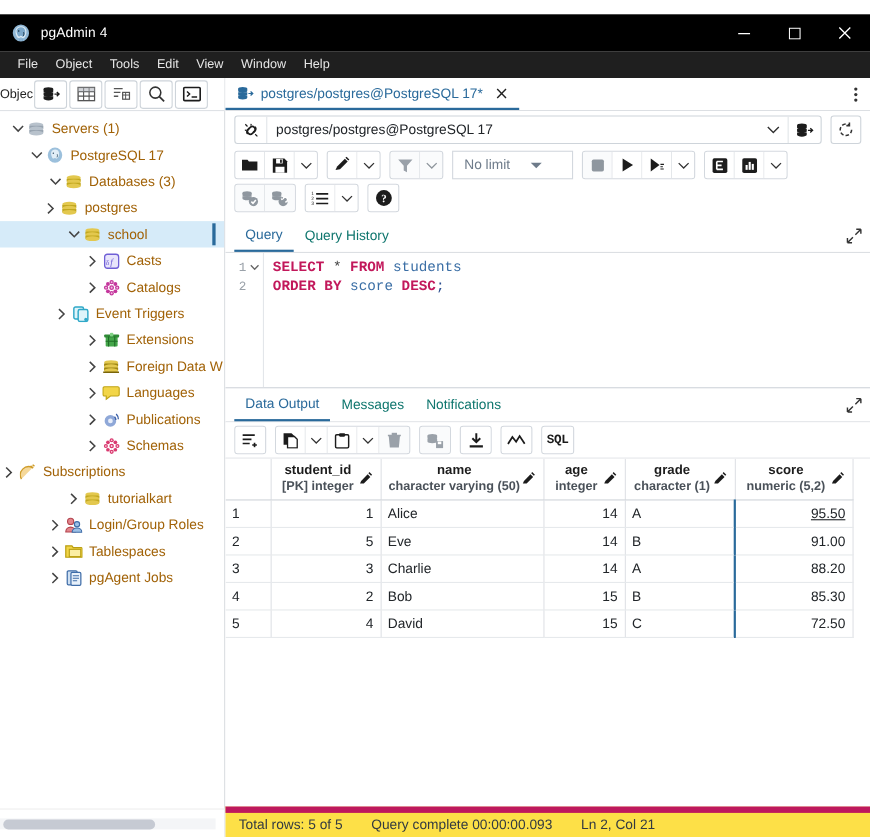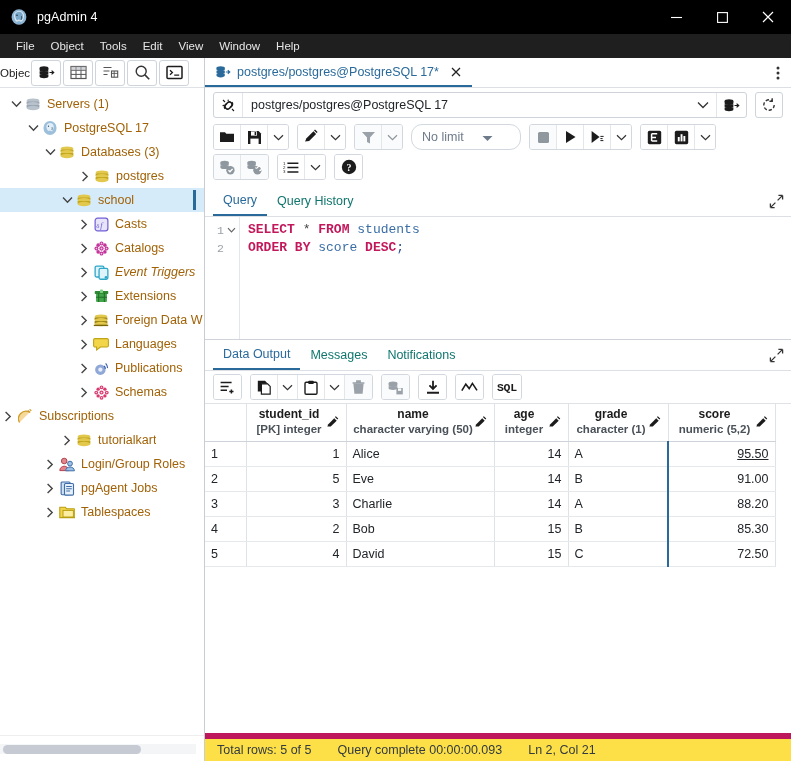--- a/index.html
+++ b/index.html
@@ -14,20 +14,21 @@
     width: 791px; height: 761px;
     display: flex; flex-direction: column;
     background: #ffffff;
   }
 
   
   .titlebar {
     height: 34px; background: #000000;
     display: flex; align-items: center;
     flex: 0 0 34px;
+    margin-top: 13px;
   }
   .titlebar .app-icon {
     width: 18px; height: 18px; margin-left: 10px; margin-right: 9px;
     flex: 0 0 18px;
   }
   .titlebar .app-title {
     color: #ffffff; font-size: 12.5px; letter-spacing: .1px;
   }
   .win-controls { margin-left: auto; display: flex; height: 34px; }
   .win-btn {
@@ -194,21 +195,21 @@
     display: flex; align-items: center; justify-content: center;
     border-right: 1px solid #e4e7ea;
     background: #fff; color: #1b1b1b;
   }
   .tgroup .tbtn:last-child { border-right: none; }
   .tbtn.disabled { color: #8e959c; background:#fafbfc; }
   .tbtn.caret { min-width: 20px; }
   .tbtn svg { display: block; }
   .limit-box {
     display: flex; align-items: center; height: 26px;
-    border: 1px solid #d3d8de; border-radius: 11px;
+    border: 1px solid #d3d8de; border-radius: 0;
     padding: 0 6px 0 10px; gap: 18px; background:#fff;
     min-width: 110px;
   }
   .limit-text { font-size: 12.5px; color: #6e7b8a; white-space: nowrap; }
   .sqlglyph { font-family: "Liberation Mono", monospace; font-size: 11.5px; font-weight: 700; letter-spacing: -.3px; }
 
   
   .panel-tabs {
     height: 31px; flex: 0 0 31px;
     display: flex; align-items: stretch;
@@ -439,21 +440,21 @@
               <svg width="16" height="15" viewBox="0 0 16 15">
                 <ellipse cx="8" cy="3.6" rx="6.4" ry="2.2" fill="#e3c84e"></ellipse>
                 <path d="M1.6 4.4v2.2c0 1.2 2.9 2.2 6.4 2.2s6.4-1 6.4-2.2V4.4" fill="#c2a81f"></path>
                 <ellipse cx="8" cy="7.3" rx="6.4" ry="2.2" fill="#e3c84e"></ellipse>
                 <path d="M1.6 8.1v2.2c0 1.2 2.9 2.2 6.4 2.2s6.4-1 6.4-2.2V8.1" fill="#c2a81f"></path>
                 <ellipse cx="8" cy="11" rx="6.4" ry="2.2" fill="#e3c84e"></ellipse>
               </svg>
             </span>
             <span class="tlabel">Databases (3)</span>
           </div>
-          <div class="tnode" style="padding-left: 77px;">
+          <div class="tnode" style="padding-left: 38px;">
             <span class="twist">
               <svg width="8" height="11" viewBox="0 0 8 11">
                 <path d="M1.6 1L6.2 5.5 1.6 10" stroke="#444" stroke-width="1.4" fill="none"></path>
               </svg>
             </span>
             <span class="ticon">
               <svg width="16" height="15" viewBox="0 0 16 15">
                 <ellipse cx="8" cy="3.6" rx="6.4" ry="2.2" fill="#e3c84e"></ellipse>
                 <path d="M1.6 4.4v2.2c0 1.2 2.9 2.2 6.4 2.2s6.4-1 6.4-2.2V4.4" fill="#c2a81f"></path>
                 <ellipse cx="8" cy="7.3" rx="6.4" ry="2.2" fill="#e3c84e"></ellipse>
@@ -518,21 +519,21 @@
                   <circle cx="8" cy="2.6" r=".9"></circle>
                   <circle cx="2.6" cy="8" r=".9"></circle>
                   <circle cx="13.4" cy="8" r=".9"></circle>
                   <circle cx="8" cy="13.4" r=".9"></circle>
                   <circle cx="8" cy="8" r="1"></circle>
                 </g>
               </svg>
             </span>
             <span class="tlabel">Catalogs</span>
           </div>
-          <div class="tnode" style="padding-left: 76px; font-style: italic;">
+          <div class="tnode" style="padding-left: 48px;">
             <span class="twist">
               <svg width="8" height="11" viewBox="0 0 8 11">
                 <path d="M1.6 1L6.2 5.5 1.6 10" stroke="#444" stroke-width="1.4" fill="none"></path>
               </svg>
             </span>
             <span class="ticon">
               <svg width="15" height="15" viewBox="0 0 16 16">
                 <rect x="1.2" y="1.2" width="9.4" height="11.6" rx="1.6" fill="#dff4fa" stroke="#2fa8c8" stroke-width="1.4"></rect>
                 <rect x="5.4" y="3.6" width="9.4" height="11.6" rx="1.6" fill="#dff4fa" stroke="#2fa8c8" stroke-width="1.4"></rect>
                 <circle cx="12.8" cy="13.2" r="1.5" fill="#2fa8c8"></circle>
@@ -679,41 +680,41 @@
             </span>
             <span class="tlabel">Login/Group Roles</span>
           </div>
           <div class="tnode" style="padding-left: 42px;">
             <span class="twist">
               <svg width="8" height="11" viewBox="0 0 8 11">
                 <path d="M1.6 1L6.2 5.5 1.6 10" stroke="#444" stroke-width="1.4" fill="none"></path>
               </svg>
             </span>
             <span class="ticon">
+              <svg width="16" height="14" viewBox="0 0 16 14">
+                <path d="M0.8 2.2h5.6l1.2 1.6H15a.8.8 0 01.8.8v8H.8z" fill="#f2d548" stroke="#b99e12" stroke-width="1.1"></path>
+                <rect x="4" y="5.4" width="10.4" height="6.6" fill="#fbeea3" stroke="#b99e12" stroke-width="1"></rect>
+              </svg>
+            </span>
+            <span class="tlabel">Tablespaces</span>
+          </div>
+          <div class="tnode" style="padding-left: 42px;">
+            <span class="twist">
+              <svg width="8" height="11" viewBox="0 0 8 11">
+                <path d="M1.6 1L6.2 5.5 1.6 10" stroke="#444" stroke-width="1.4" fill="none"></path>
+              </svg>
+            </span>
+            <span class="ticon">
               <svg width="15" height="15" viewBox="0 0 16 16">
                 <rect x="1.2" y="1" width="9.6" height="13.6" rx="1.2" fill="#cfe0f2" stroke="#3f6da8" stroke-width="1.2"></rect>
                 <rect x="4.8" y="2.6" width="9.6" height="12.4" rx="1.2" fill="#e8f1fa" stroke="#3f6da8" stroke-width="1.2"></rect>
                 <path d="M6.6 5.8h6M6.6 8.2h6M6.6 10.6h4.2" stroke="#3f6da8" stroke-width="1.1"></path>
               </svg>
             </span>
             <span class="tlabel">pgAgent Jobs</span>
-          </div>
-          <div class="tnode" style="padding-left: 42px;">
-            <span class="twist">
-              <svg width="8" height="11" viewBox="0 0 8 11">
-                <path d="M1.6 1L6.2 5.5 1.6 10" stroke="#444" stroke-width="1.4" fill="none"></path>
-              </svg>
-            </span>
-            <span class="ticon">
-              <svg width="16" height="14" viewBox="0 0 16 14">
-                <path d="M0.8 2.2h5.6l1.2 1.6H15a.8.8 0 01.8.8v8H.8z" fill="#f2d548" stroke="#b99e12" stroke-width="1.1"></path>
-                <rect x="4" y="5.4" width="10.4" height="6.6" fill="#fbeea3" stroke="#b99e12" stroke-width="1"></rect>
-              </svg>
-            </span>
-            <span class="tlabel">Tablespaces</span>
           </div>
         </div>
 
       <div class="explorer-foot">
         <div class="hscroll-track"></div>
         <div class="hscroll-thumb"></div>
       </div>
     </div>
 
     <div class="qt">

